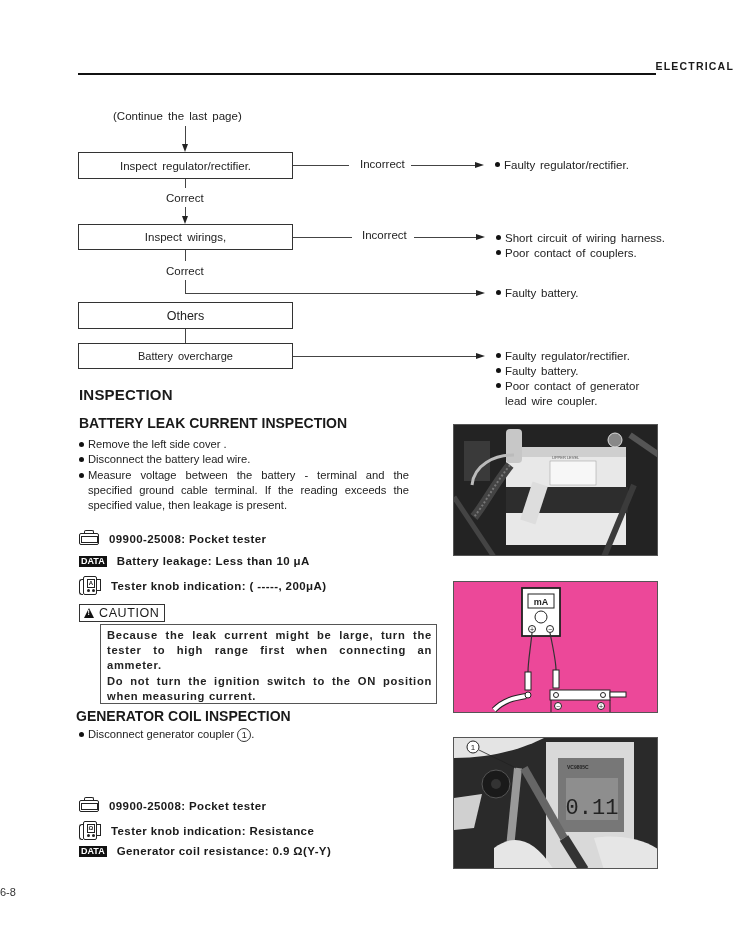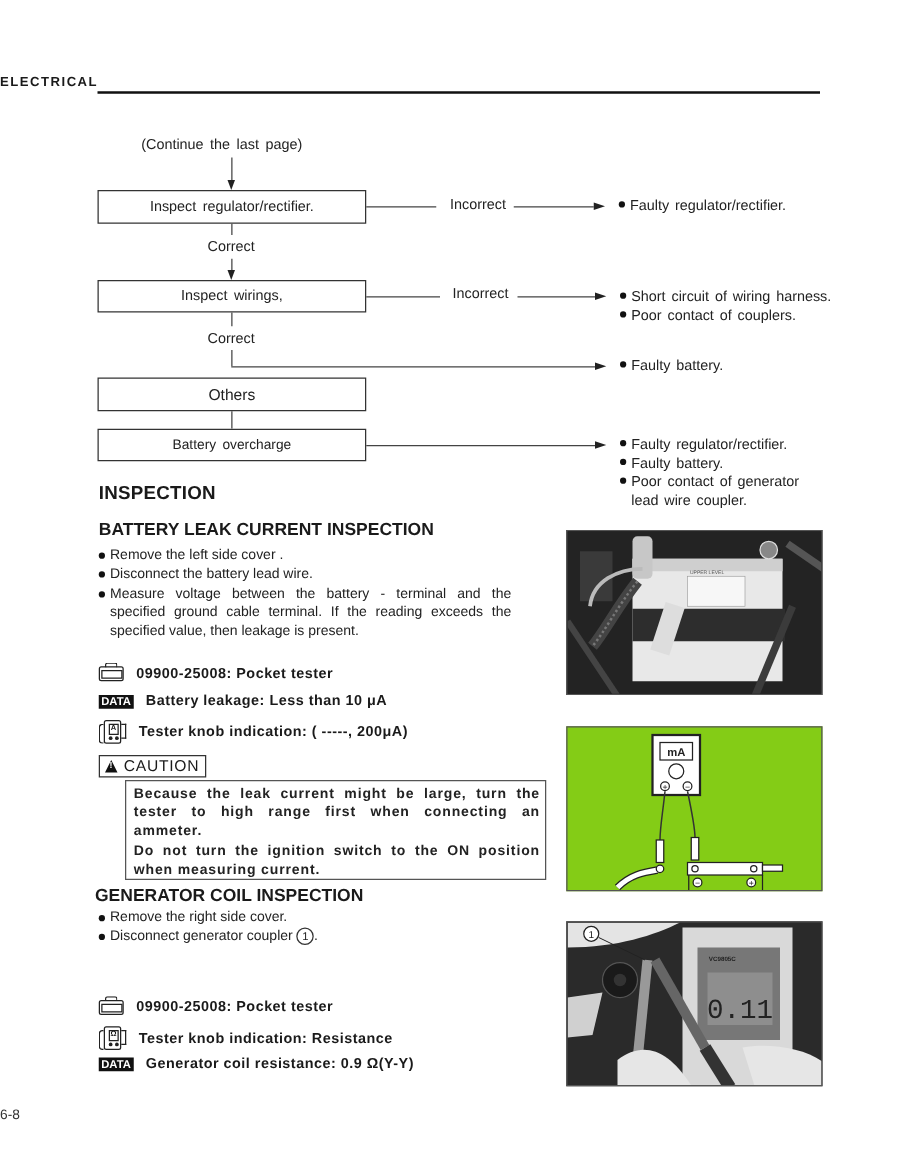--- a/index.html
+++ b/index.html
@@ -1,19 +1,19 @@
 <!DOCTYPE html>
 <html><head>
 <meta charset="utf-8">
 <style>
   html, body { margin: 0; padding: 0; background: #ffffff; }
   body { width: 734px; height: 936px; position: relative; overflow: hidden;
          font-family: "Liberation Sans", sans-serif; color: #1a1a1a; }
   .abs { position: absolute; }
-  .header-title { left: 0; width: 734px; top: 60px; text-align: left; font-weight: bold;
+  .header-title { left: 0; width: 734px; top: 60px; text-align: right; font-weight: bold;
                   font-size: 10.5px; letter-spacing: 1.2px; }
   .header-rule { left: 78px; width: 578px; top: 73px; height: 0; border-top: 2px solid #111; }
 
   .fc-text { font-size: 11.5px; color: #222; white-space: nowrap; word-spacing: 2px; }
   .fc-box { border: 1px solid #333; background: #fff; display: flex; align-items: center;
             justify-content: center; font-size: 11.5px; color: #222; box-sizing: border-box; word-spacing: 2px; }
   .vline { width: 0; border-left: 1px solid #444; }
   .hline { height: 0; border-top: 1px solid #444; }
   .arrow-down { width: 0; height: 0; border-left: 3.5px solid transparent; border-right: 3.5px solid transparent;
                 border-top: 8px solid #222; }
@@ -147,21 +147,20 @@
   <span class="tri"></span>
   <span>CAUTION</span>
 </div>
 <div class="abs caution-box" style="left:79px;top:624px;width:337px;height:80px;margin-left:21px;">
   <div>Because the leak current  might be large, turn the tester to high range first  when connecting an ammeter.</div>
   <div>Do not turn the ignition switch to the ON position when measuring current.</div>
 </div>
 
 <div class="abs h2" style="left:76px;top:708px;">GENERATOR COIL INSPECTION</div>
 <div class="abs bullets" style="left:79px;top:727px;width:330px;">
-  <div class="b">Remove the right side cover.</div>
   <div class="b"><span>Disconnect generator coupler</span> <span class="circ">1</span><span>.</span></div>
 </div>
 
 <div class="abs spec" style="left:79px;top:800px;">
   <span class="icon-tool">
       <span></span>
     </span>
   <span>09900-25008:  Pocket tester</span>
 </div>
 <div class="abs spec" style="left:79px;top:821px;">
@@ -195,21 +194,21 @@
     <path d="M56 40 C40 60, 30 80, 20 92" stroke="#444" stroke-width="9" fill="none"></path>
     <path d="M56 40 C40 60, 30 80, 20 92" stroke="#777" stroke-width="2" fill="none" stroke-dasharray="2 2"></path>
     <path d="M60 30 C40 30, 20 40, 18 60" stroke="#bbb" stroke-width="3" fill="none"></path>
     <circle cx="161" cy="15" r="7" fill="#888" stroke="#ddd"></circle>
     <path d="M176 10 L205 30" stroke="#555" stroke-width="6"></path>
     <path d="M0 72 L40 132" stroke="#444" stroke-width="5"></path>
     <path d="M180 60 L150 132" stroke="#3b3b3b" stroke-width="6"></path>
   </svg>
 </div>
 
-<div class="abs photo" style="left:453px;top:581px;width:205px;height:132px;background:#84cc16;">
+<div class="abs photo" style="left:453px;top:581px;width:205px;height:132px;background:#ec4899;">
   <svg width="205" height="132" viewBox="0 0 205 132">
     <rect x="68" y="6" width="38" height="48" fill="#fff" stroke="#222" stroke-width="1.8"></rect>
     <rect x="74" y="12" width="26" height="14" fill="#fff" stroke="#222" stroke-width="1"></rect>
     <text x="87" y="23" font-size="9" font-weight="bold" text-anchor="middle" fill="#222" font-family="Liberation Sans, sans-serif">mA</text>
     <circle cx="87" cy="35" r="6" fill="#fff" stroke="#222"></circle>
     <circle cx="78" cy="47" r="3.5" fill="#fff" stroke="#222"></circle>
     <text x="78" y="50" font-size="7" text-anchor="middle" fill="#222" font-family="Liberation Sans, sans-serif">+</text>
     <circle cx="96" cy="47" r="3.5" fill="#fff" stroke="#222"></circle>
     <text x="96" y="50" font-size="7" text-anchor="middle" fill="#222" font-family="Liberation Sans, sans-serif">−</text>
     <path d="M78 51 C76 70, 74 80, 74 90" stroke="#333" stroke-width="1.2" fill="none"></path>

